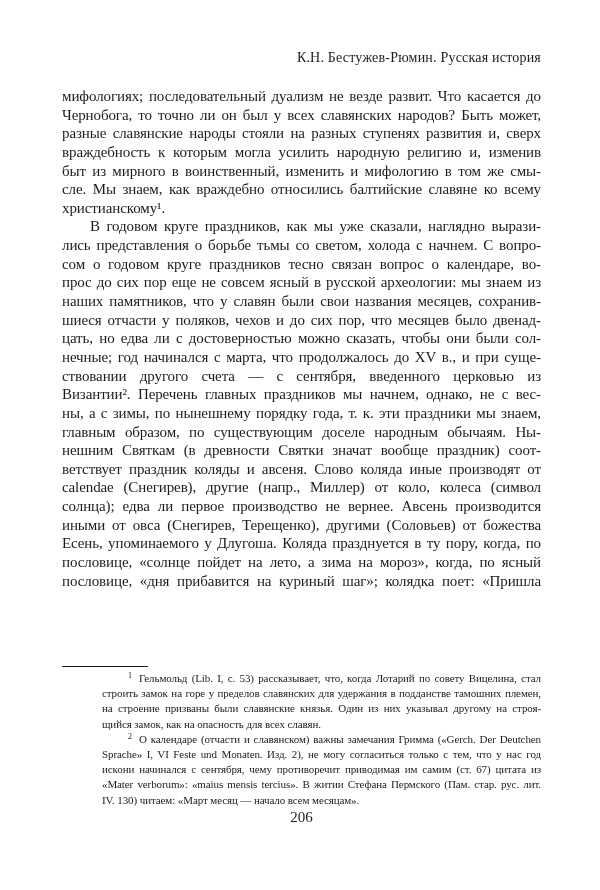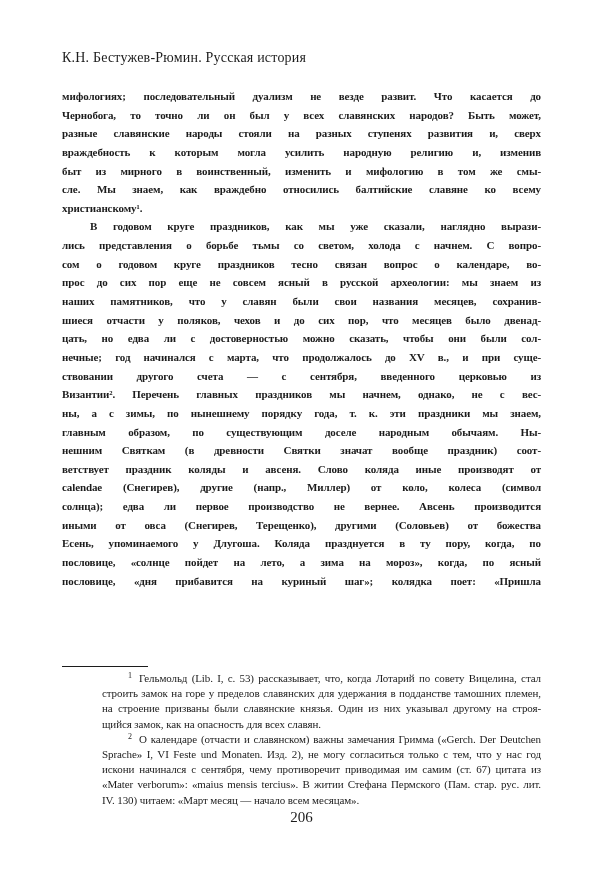--- a/index.html
+++ b/index.html
@@ -7,27 +7,27 @@
     width:600px;height:890px;
     background:#ffffff;
     font-family:"Liberation Serif", serif;
     color:#1c1c1c;
     overflow:hidden;
   }
   .sheet{position:relative;width:600px;height:890px;background:#ffffff;}
   .content{position:absolute;left:62px;top:0;width:479px;}
   .running-head{
     position:absolute;top:50px;left:0;width:100%;
-    text-align:left;font-size:14px;letter-spacing:.2px;
+    text-align:right;font-size:14px;letter-spacing:.2px;
   }
   .body-text{position:absolute;top:87px;left:0;width:479px;}
   .tline{
-    font-size:11px;line-height:18.65px;height:18.65px;
+    font-size:15px;line-height:18.65px;height:18.65px;
     text-align:justify;text-align-last:justify;
-    letter-spacing:-.1px;white-space:normal;font-weight:bold;
+    letter-spacing:-.1px;white-space:normal;
   }
   .tline.lastline{text-align-last:left;}
   .tline.indent{text-indent:28px;}
   .fn-rule{
     position:absolute;top:666px;left:0;width:86px;height:0;
     border-top:1.5px solid #1c1c1c;
   }
   .footnotes{position:absolute;top:671px;left:0;width:479px;}
   .fn-line{
     font-size:11px;line-height:15.2px;height:15.2px;

